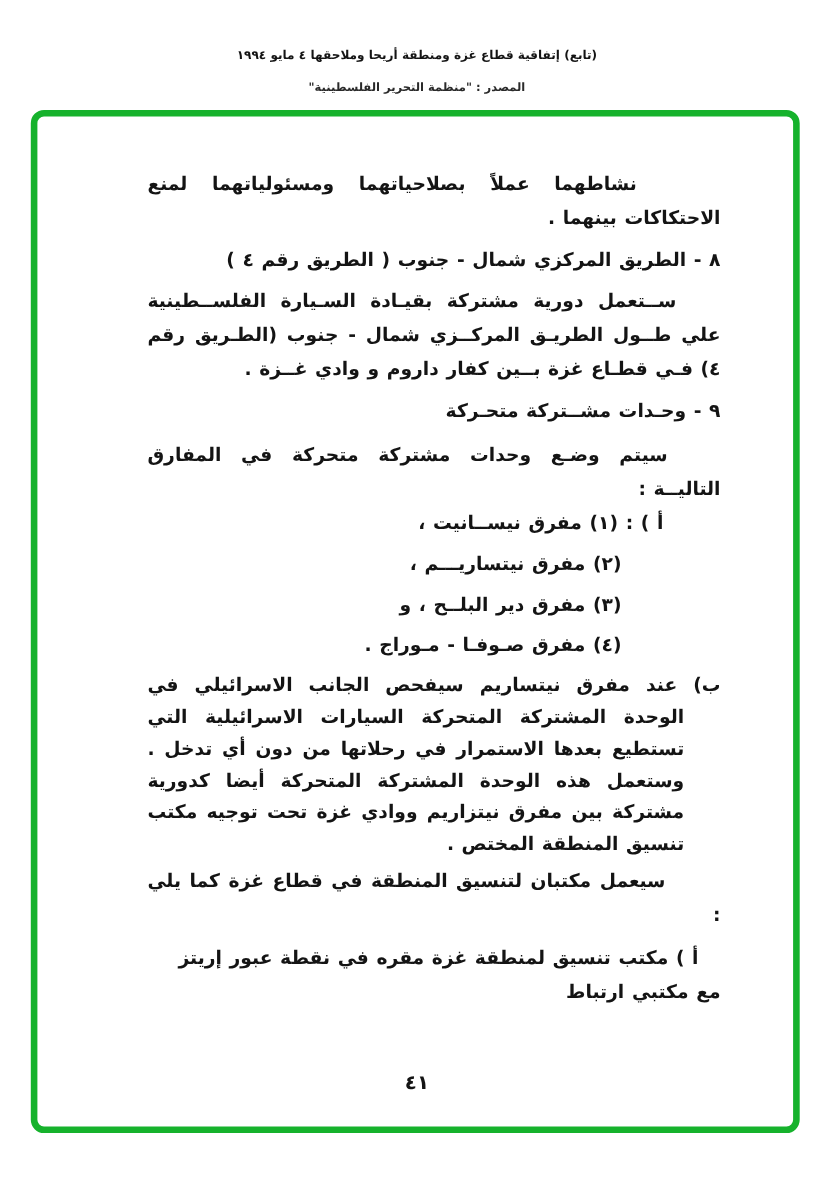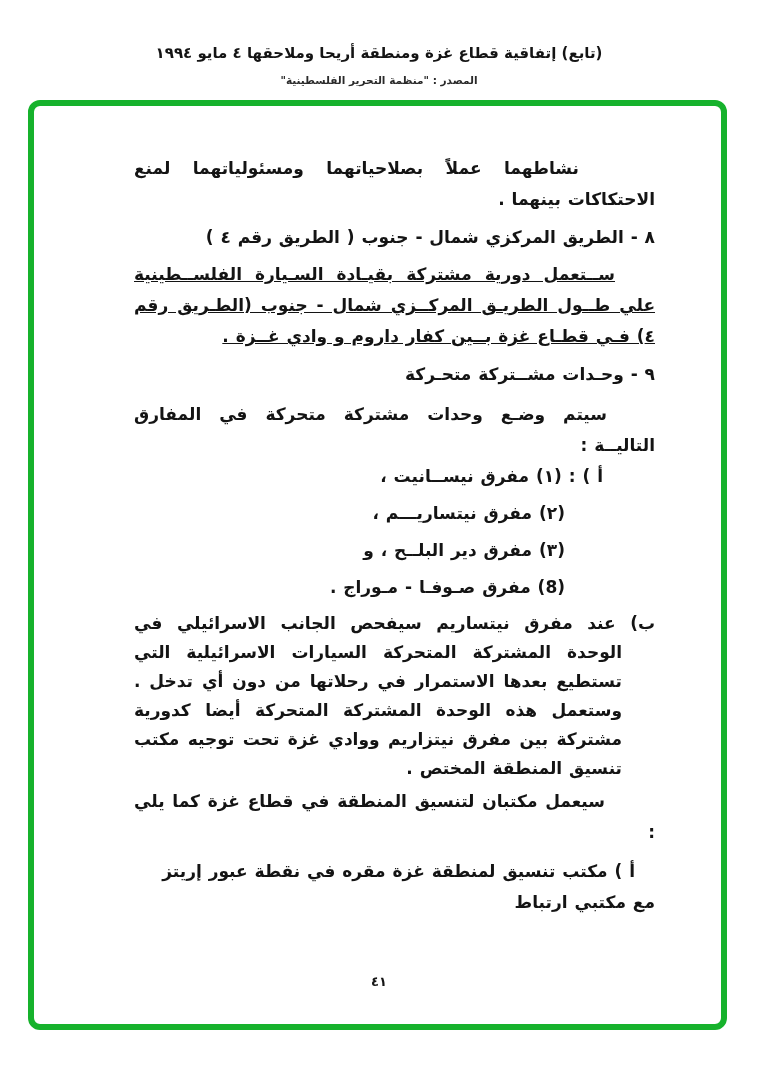--- a/index.html
+++ b/index.html
@@ -10,21 +10,21 @@
     background: #ffffff;
     font-family: "DejaVu Sans", sans-serif;
     color: #141414;
     overflow: hidden;
   }
   .header-title {
     position: absolute;
     top: 44px; left: 0; right: 0;
     text-align: center;
     direction: rtl;
-    font-size: 15px;
+    font-size: 11px;
     font-weight: bold;
     letter-spacing: 0.2px;
   }
   .header-source {
     position: absolute;
     top: 74px; left: 0; right: 0;
     text-align: center;
     direction: rtl;
     font-size: 10.5px;
     font-weight: bold;
@@ -50,40 +50,40 @@
     font-weight: bold;
     line-height: 31px;
     text-align: justify;
     text-align-last: right;
     word-spacing: 1px;
   }
   .cont-line   { text-indent: 76px; margin-bottom: 7px; }
   .heading     { text-align: right; margin-bottom: 6px; }
   .h9          { margin-bottom: 9px; }
   .h10         { margin-bottom: 7px; }
-  .p8          { text-indent: 40px; margin-bottom: 7px; text-decoration: underline; }
+  .p8          { text-indent: 40px; margin-bottom: 7px; }
   .intro9      { text-indent: 48px; margin-bottom: 0; }
   .junction    { text-align: center; line-height: 31px; margin-bottom: 6px; }
   .junction-first { margin-right: 52px; }
   .junction-rest  { margin-right: 90px; }
   .pb {
     margin-top: 3px;
     margin-bottom: 3px;
     line-height: 29px;
     padding-right: 33px;
     text-indent: -33px;
   }
   .intro10     { text-indent: 50px; margin-bottom: 8px; }
   .item-a      { text-align: right; text-indent: 20px; }
   .page-number {
     position: absolute;
     top: 974px; left: 0; right: 0;
     text-align: center;
     direction: rtl;
-    font-size: 13px;
+    font-size: 18px;
     font-weight: bold;
     letter-spacing: 5px;
   }
 </style>
 </head>
 <body>
 
 <div class="page" style="color: rgb(20, 20, 20);">
 
   <div class="header-title">(تابع) إتفاقية قطاع غزة ومنطقة أريحا وملاحقها ٤ مايو ١٩٩٤</div>
@@ -101,21 +101,21 @@
     <div class="p8">ســتعمل دورية مشتركة بقيـادة السـيارة الفلســطينية علي طــول الطريـق المركــزي شمال - جنوب (الطـريق رقم ٤) فـي قطـاع غزة بــين كفار داروم و وادي غــزة .</div>
 
     <div class="heading h9">٩ - وحـدات مشــتركة متحـركة</div>
 
     <div class="intro9">سيتم وضـع وحدات مشتركة متحركة في المفارق التاليــة :</div>
 
     <div>
       <div class="junction junction-first">أ ) : (١) مفرق نيســانيت ،</div>
       <div class="junction junction-rest">(٢) مفرق نيتساريـــم ،</div>
       <div class="junction junction-rest">(٣) مفرق دير البلــح ، و</div>
-      <div class="junction junction-rest">(8) مفرق صـوفـا - مـوراج .</div>
+      <div class="junction junction-rest">(٤) مفرق صـوفـا - مـوراج .</div>
     </div>
 
     <div class="pb">ب) عند مفرق نيتساريم سيفحص الجانب الاسرائيلي في الوحدة المشتركة المتحركة السيارات الاسرائيلية التي تستطيع بعدها الاستمرار في رحلاتها من دون أي تدخل . وستعمل هذه الوحدة المشتركة المتحركة أيضا كدورية مشتركة بين مفرق نيتزاريم ووادي غزة تحت توجيه مكتب تنسيق المنطقة المختص .</div>
 
 
     <div class="intro10">سيعمل مكتبان لتنسيق المنطقة في قطاع غزة كما يلي :</div>
 
     <div class="item-a">أ ) مكتب تنسيق لمنطقة غزة مقره في نقطة عبور إريتز مع مكتبي ارتباط</div>
 
   </div>

